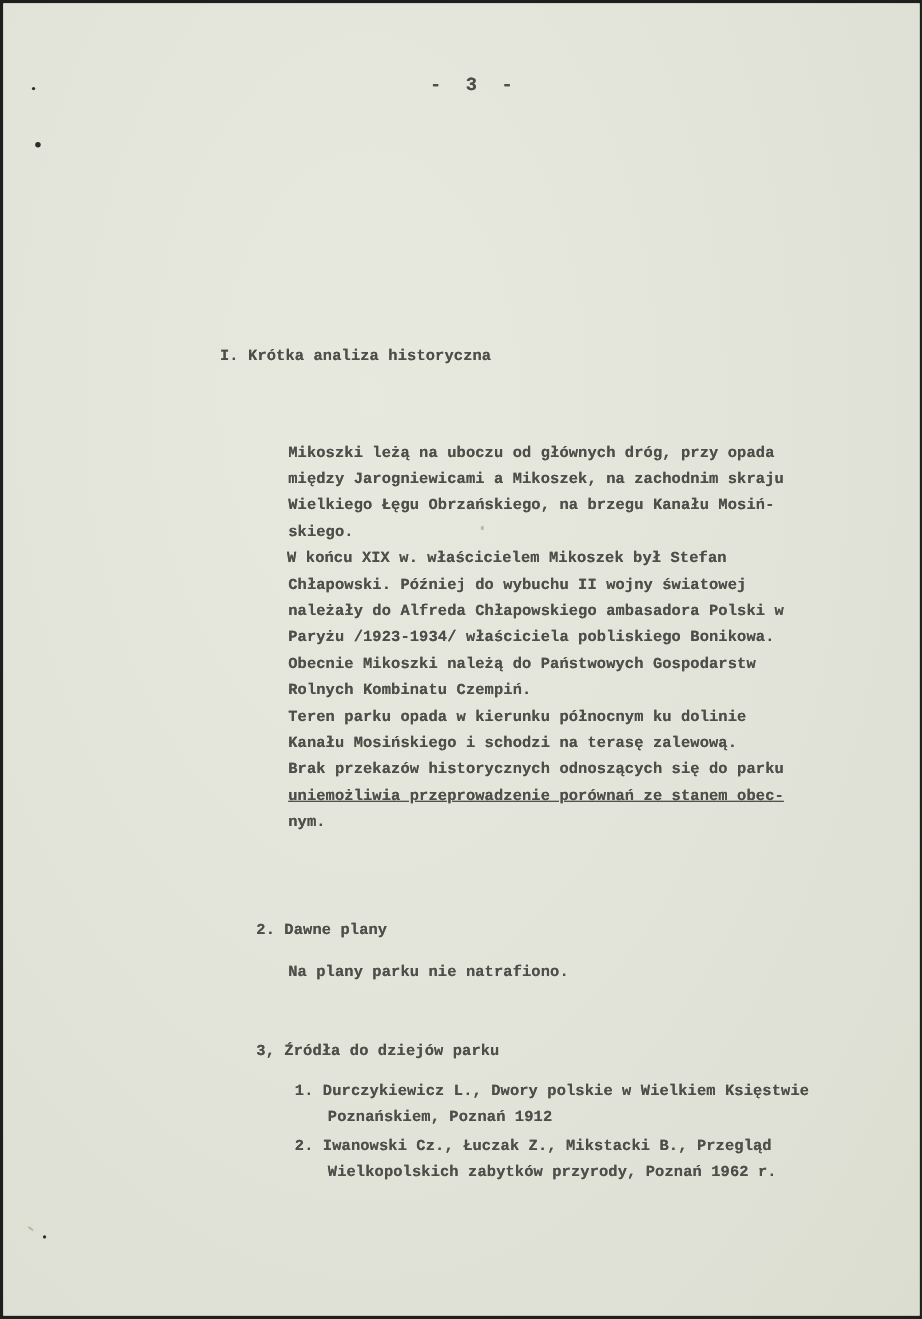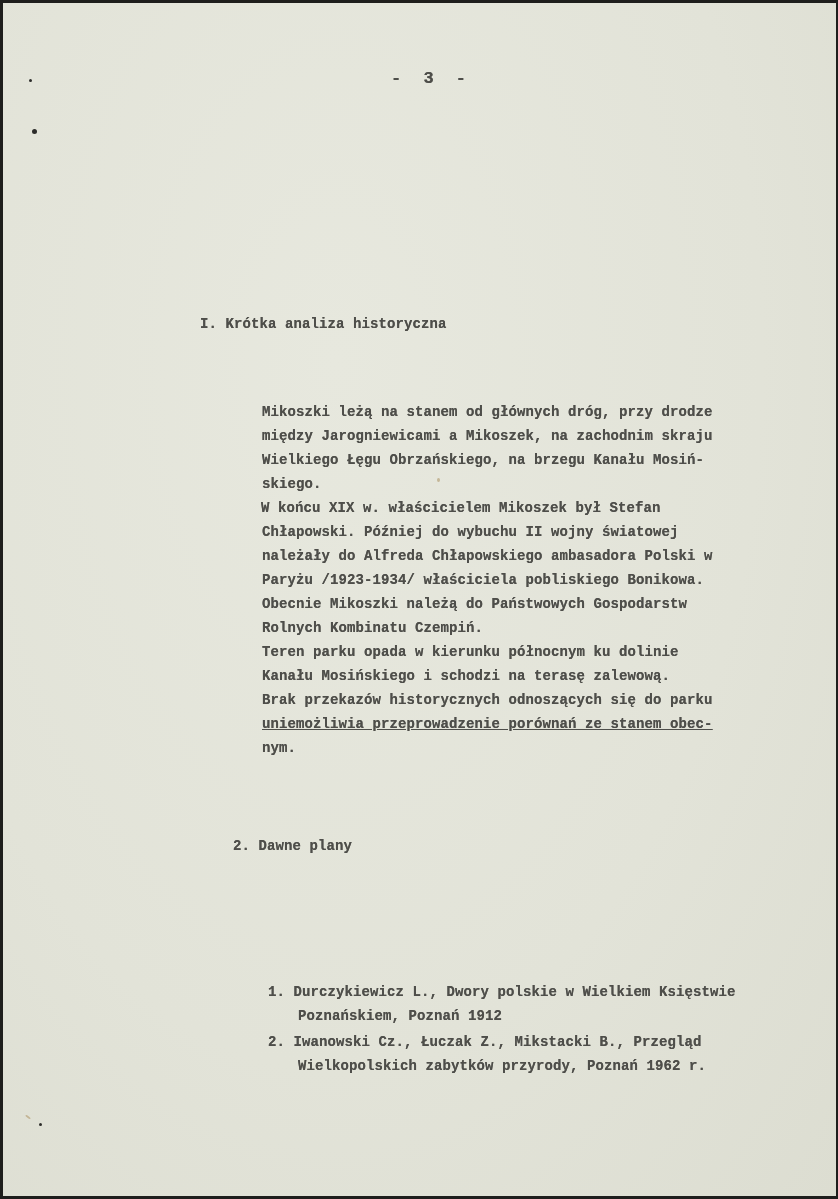--- a/index.html
+++ b/index.html
@@ -61,39 +61,41 @@
   <div class="mark" style="left:36px;top:1120px;width:3px;height:3px;"></div>
   <div class="stain" style="left:22px;top:1113px;width:6px;height:2px;transform:rotate(35deg);"></div>
   <div class="stain" style="left:434px;top:475px;width:3px;height:4px;"></div>
 
   <div class="tw page-number">- 3 -</div>
 
   <div class="tw line" style="left:197px;top:310px;">I. Krótka analiza historyczna</div>
 
 
   <div>
-    <div class="tw line" style="left:259px;top:398px;">Mikoszki leżą na stanem od głównych dróg, przy drodze</div>
+    <div class="tw line" style="left:259px;top:398px;">Mikoszki leżą na uboczu od głównych dróg, przy opada</div>
     <div class="tw line" style="left:259px;top:422px;">między Jarogniewicami a Mikoszek, na zachodnim skraju</div>
     <div class="tw line" style="left:259px;top:446px;">Wielkiego Łęgu Obrzańskiego, na brzegu Kanału Mosiń-</div>
     <div class="tw line" style="left:259px;top:470px;">skiego.</div>
     <div class="tw line" style="left:258px;top:494px;">W końcu XIX w. właścicielem Mikoszek był Stefan</div>
     <div class="tw line" style="left:259px;top:518px;">Chłapowski. Później do wybuchu II wojny światowej</div>
     <div class="tw line" style="left:259px;top:542px;">należały do Alfreda Chłapowskiego ambasadora Polski w</div>
     <div class="tw line" style="left:259px;top:566px;text-align:center;">Paryżu /1923-1934/ właściciela pobliskiego Bonikowa.</div>
     <div class="tw line" style="left:259px;top:590px;">Obecnie Mikoszki należą do Państwowych Gospodarstw</div>
     <div class="tw line" style="left:259px;top:614px;">Rolnych Kombinatu Czempiń.</div>
     <div class="tw line" style="left:259px;top:638px;">Teren parku opada w kierunku północnym ku dolinie</div>
     <div class="tw line" style="left:259px;top:662px;">Kanału Mosińskiego i schodzi na terasę zalewową.</div>
     <div class="tw line" style="left:259px;top:686px;">Brak przekazów historycznych odnoszących się do parku</div>
     <div class="tw line" style="left:259px;top:710px;text-decoration:underline;">uniemożliwia przeprowadzenie porównań ze stanem obec-</div>
     <div class="tw line" style="left:259px;top:734px;">nym.</div>
   </div>
 
   <div class="tw line" style="left:230px;top:832px;">2. Dawne plany</div>
+  <div class="tw line" style="left:259px;top:870px;">Na plany parku nie natrafiono.</div>
 
+  <div class="tw line" style="left:230px;top:942px;">3, Źródła do dziejów parku</div>
 
   <div>
     <div class="tw line" style="left:265px;top:978px;">1. Durczykiewicz L., Dwory polskie w Wielkiem Księstwie</div>
     <div class="tw line" style="left:295px;top:1002px;">Poznańskiem, Poznań 1912</div>
     <div class="tw line" style="left:265px;top:1028px;">2. Iwanowski Cz., Łuczak Z., Mikstacki B., Przegląd</div>
     <div class="tw line" style="left:295px;top:1052px;">Wielkopolskich zabytków przyrody, Poznań 1962 r.</div>
   </div>
 
 </div>
 

